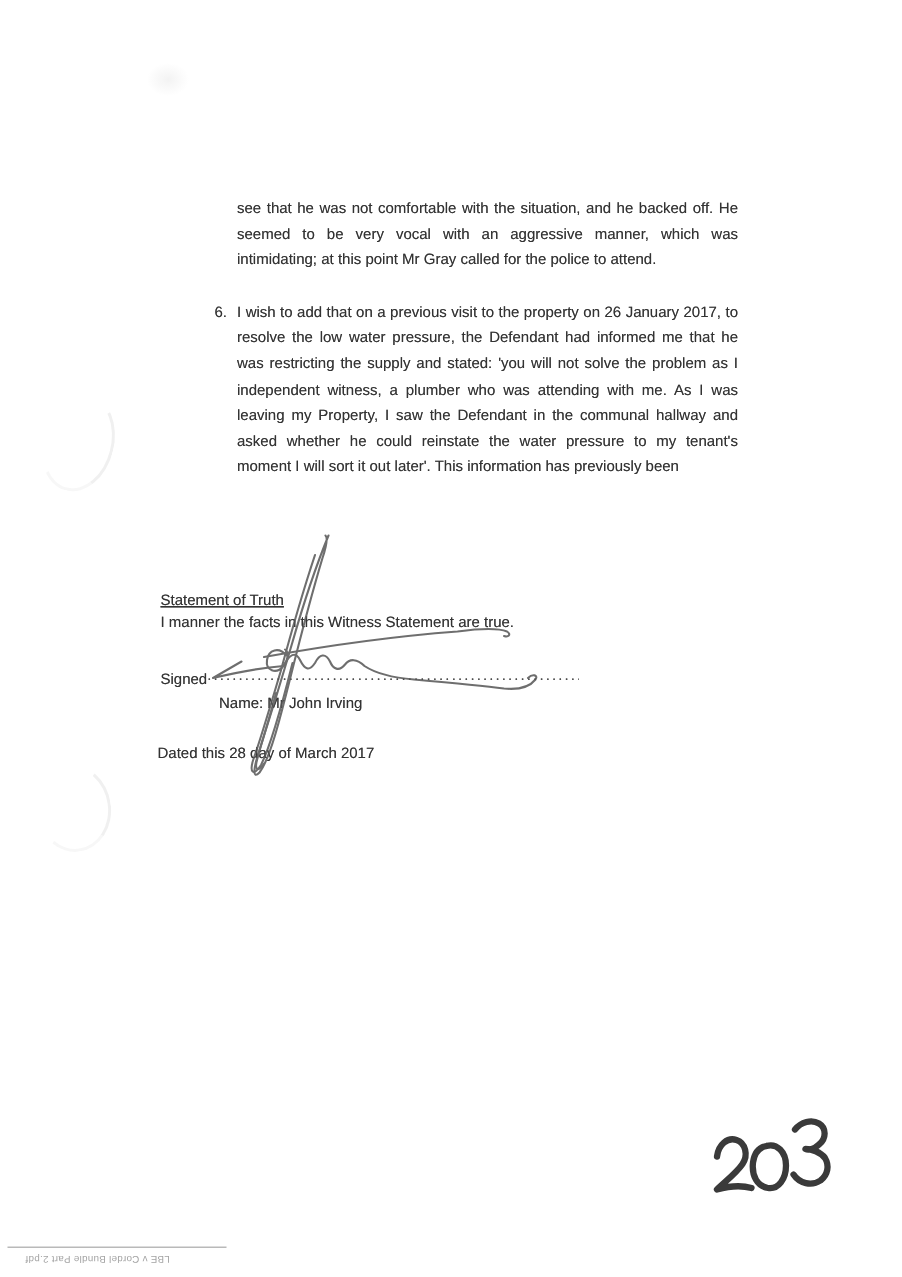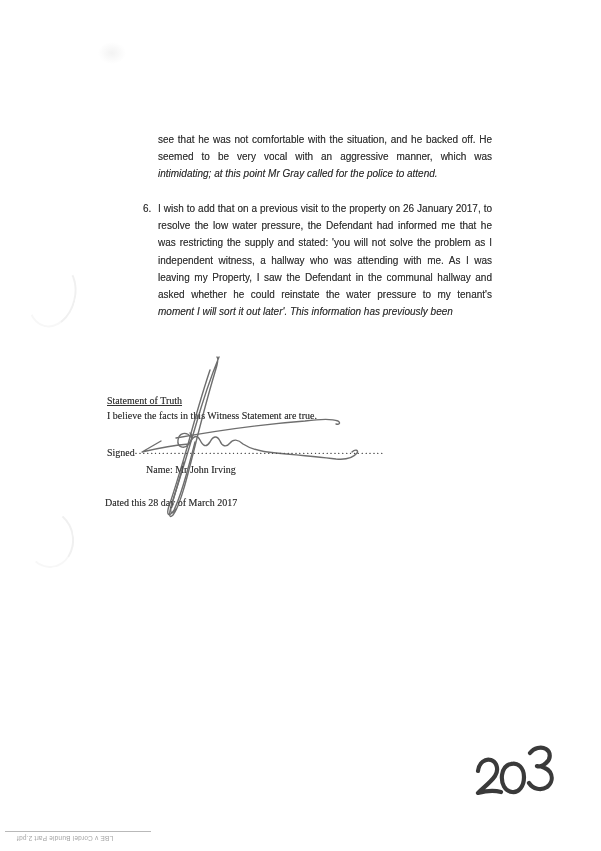--- a/index.html
+++ b/index.html
@@ -25,37 +25,35 @@
     color: #333333;
     text-shadow: 0 0 0.35px rgba(40,40,40,0.55);
   }
   .para .line {
     white-space: nowrap;
     text-align: justify;
     text-align-last: justify;
   }
   .para .line:last-child {
     text-align-last: left;
-    font-style: italic;
   }
   .para5 { left: 158px; top: 131px; }
   .para6 { left: 158px; top: 200px; }
   .para-num {
     position: absolute;
     left: -15px;
     top: 0;
   }
   
   .sot {
     position: absolute;
     font-size: 10px;
     color: #333333;
     text-shadow: 0 0 0.35px rgba(40,40,40,0.55);
     white-space: nowrap;
-    font-family: Liberation Serif, serif;
   }
   .sot-heading { left: 107px; top: 395px; text-decoration: underline; }
   .sot-belief  { left: 107px; top: 410px; }
   .sot-signed  { left: 107px; top: 445px; }
   .sot-name    { left: 107px; top: 464px; margin-left: 39px; }
   .sot-dated   { left: 105px; top: 497px; }
   .signed-dots {
     display: inline-block;
     max-width: 248px;
     overflow: hidden;
@@ -124,29 +122,29 @@
       <div class="line">seemed to be very vocal with an aggressive manner, which was</div>
       <div class="line">intimidating; at this point Mr Gray called for the police to attend.</div>
     </div>
 
   <div class="textcol para6">
     <span class="para-num">6.</span>
     <div class="para">
         <div class="line">I wish to add that on a previous visit to the property on 26 January 2017, to</div>
         <div class="line">resolve the low water pressure, the Defendant had informed me that he</div>
         <div class="line">was restricting the supply and stated: 'you will not solve the problem as I</div>
-        <div class="line">independent witness, a hallway who was attending with me. As I was</div>
+        <div class="line">independent witness, a plumber who was attending with me. As I was</div>
         <div class="line">leaving my Property, I saw the Defendant in the communal hallway and</div>
         <div class="line">asked whether he could reinstate the water pressure to my tenant's</div>
         <div class="line">moment I will sort it out later'. This information has previously been</div>
       </div>
   </div>
 
   <div class="sot sot-heading">Statement of Truth</div>
-  <div class="sot sot-belief">I believe the facts in this Witness Statement are true.</div>
+  <div class="sot sot-belief">I manner the facts in this Witness Statement are true.</div>
   <div class="sot sot-signed">
     <span>Signed</span><span class="signed-dots">........................................................................................</span>
   </div>
   <div class="sot sot-name">Name: Mr John Irving</div>
   <div class="sot sot-dated">Dated this 28 day of March 2017</div>
 
   <svg class="ink-overlay" viewBox="0 0 601 851" xmlns="http://www.w3.org/2000/svg">
 
     <g stroke="#555555" stroke-width="1.4" fill="none" stroke-linecap="round" stroke-linejoin="round" opacity="0.85">
       <path d="M 219,357 C 212,374 203,400 195,428 C 188,452 180,478 173,500 C 169,512 168,520 173,515 C 180,506 187,478 194,450 C 201,422 209,392 215,372 C 217,366 219,359 217,357"></path>

